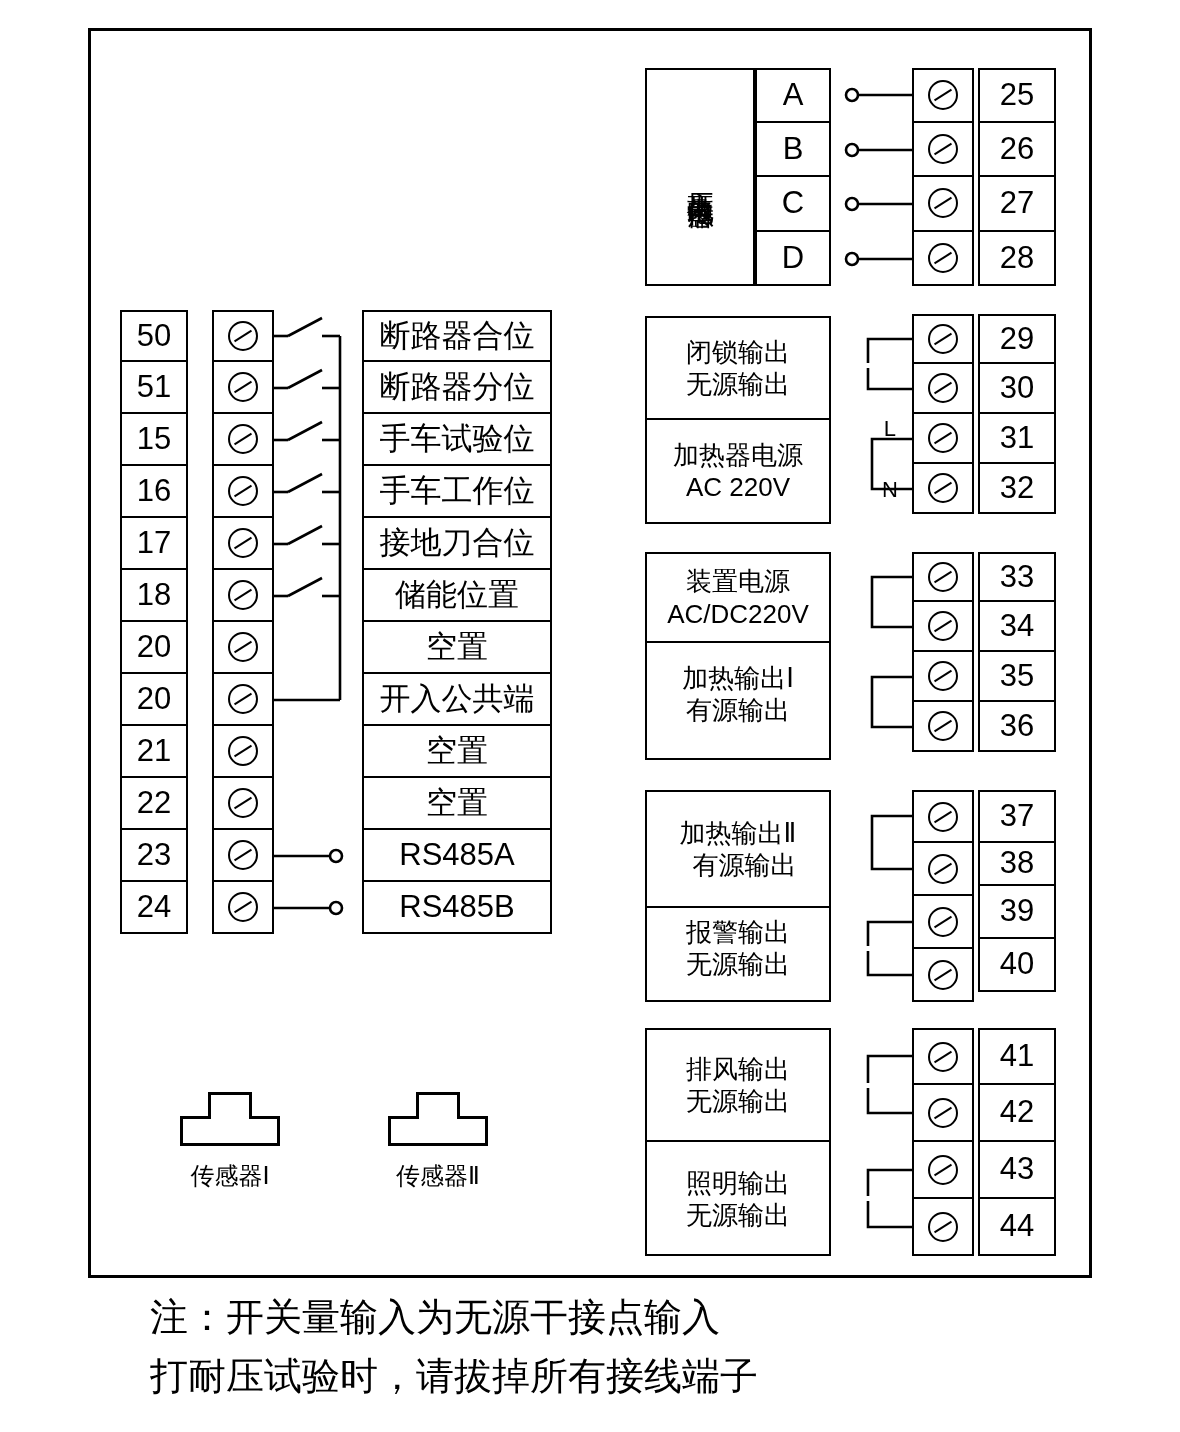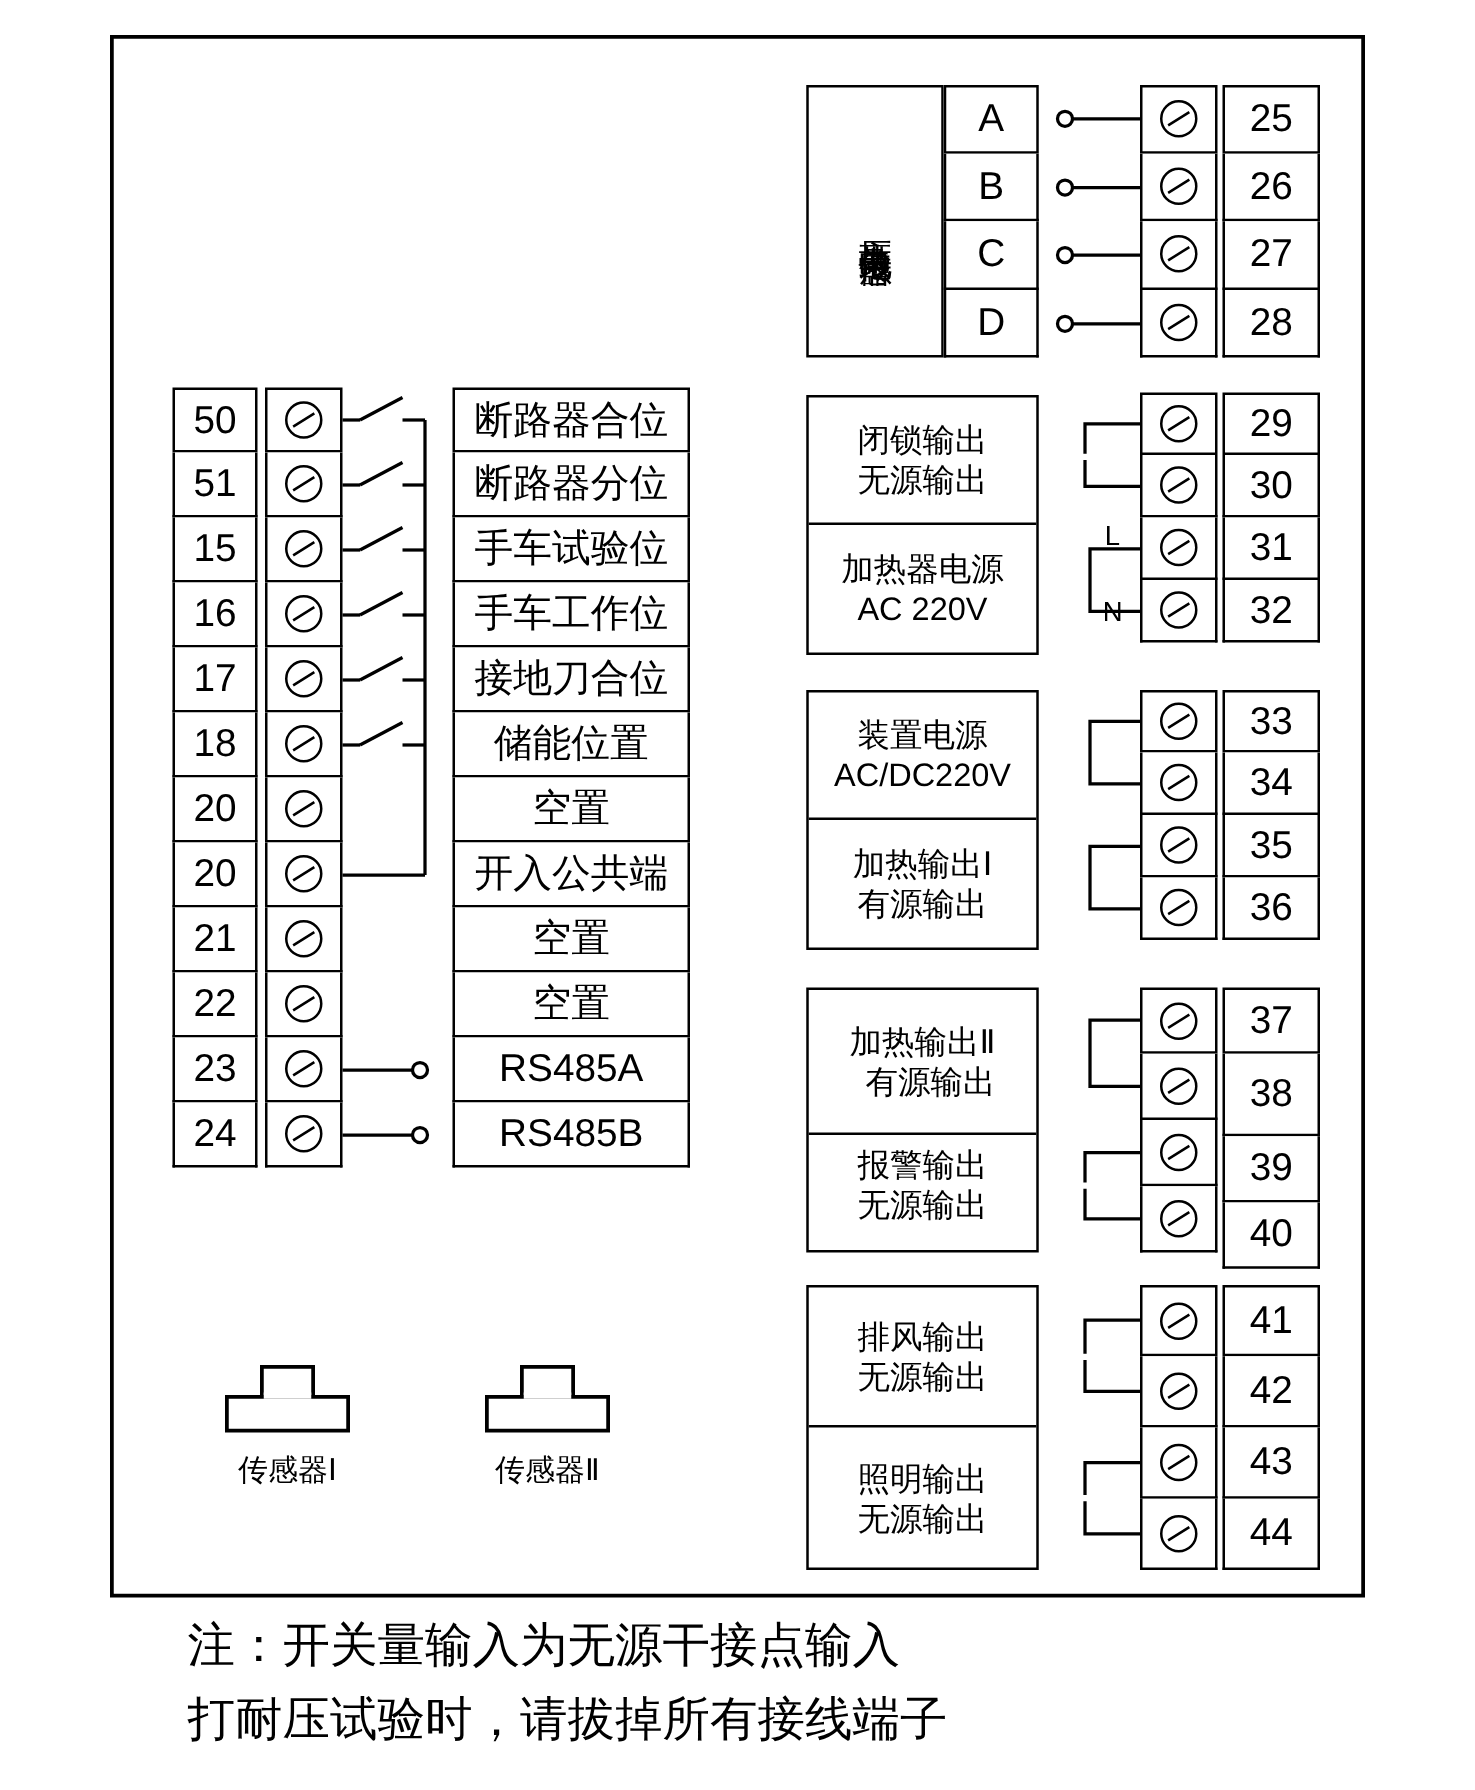--- a/index.html
+++ b/index.html
@@ -63,21 +63,21 @@
     position: absolute;
     left: 3px;
     right: 3px;
     top: 50%;
     height: 0;
     border-top: 2.5px solid #000;
     transform: translateY(-50%) rotate(-32deg);
   }
 
   
-  #left-numbers { left: 138px; top: 310px; width: 68px; }
+  #left-numbers { left: 120px; top: 310px; width: 68px; }
   #left-numbers .cell { height: 52px; }
 
   #left-screws { left: 212px; top: 310px; width: 62px; }
   #left-screws .cell { height: 52px; }
 
   #left-labels { left: 362px; top: 310px; width: 190px; }
   #left-labels .cell { height: 52px; }
 
   
   #hv-label {
@@ -320,21 +320,21 @@
       </div>
   </div>
   <div class="numcol" style="top:314px;">
     <div class="cell">29</div>
     <div class="cell">30</div>
     <div class="cell">31</div>
     <div class="cell">32</div>
   </div>
 
   <div class="rgroup" style="top:552px;height:208px;">
-    <div class="rrow" style="height:102px;white-space:pre-line;">装置电源
+    <div class="rrow" style="height:89px;white-space:pre-line;">装置电源
 AC/DC220V</div>
     <div class="rrow" style="height:102px;white-space:pre-line;">加热输出Ⅰ
 有源输出</div>
   </div>
   <div class="screwcol" style="top:552px;">
     <div class="cell">
         <span class="screw"></span>
       </div>
     <div class="cell">
         <span class="screw"></span>
@@ -368,21 +368,21 @@
       </div>
     <div class="cell" style="height:53px;">
         <span class="screw"></span>
       </div>
     <div class="cell" style="height:53px;">
         <span class="screw"></span>
       </div>
   </div>
   <div class="numcol" style="top:790px;">
     <div class="cell" style="height:53px;">37</div>
-    <div class="cell" style="height:66px;">38</div>
+    <div class="cell" style="height:43px;">38</div>
     <div class="cell" style="height:53px;">39</div>
     <div class="cell" style="height:53px;">40</div>
   </div>
 
   <div class="rgroup" style="top:1028px;height:228px;">
     <div class="rrow" style="height:112px;white-space:pre-line;">排风输出
 无源输出</div>
     <div class="rrow" style="height:114px;white-space:pre-line;">照明输出
 无源输出</div>
   </div>

